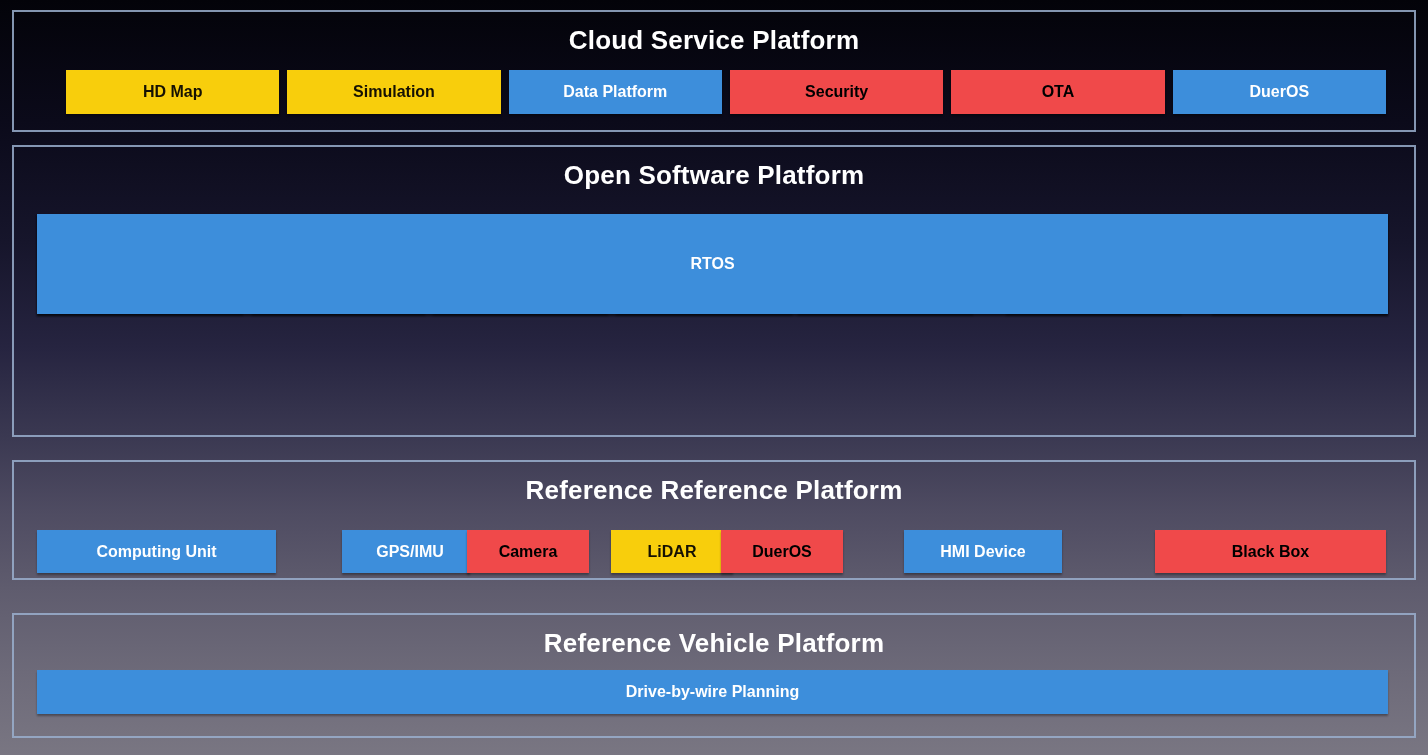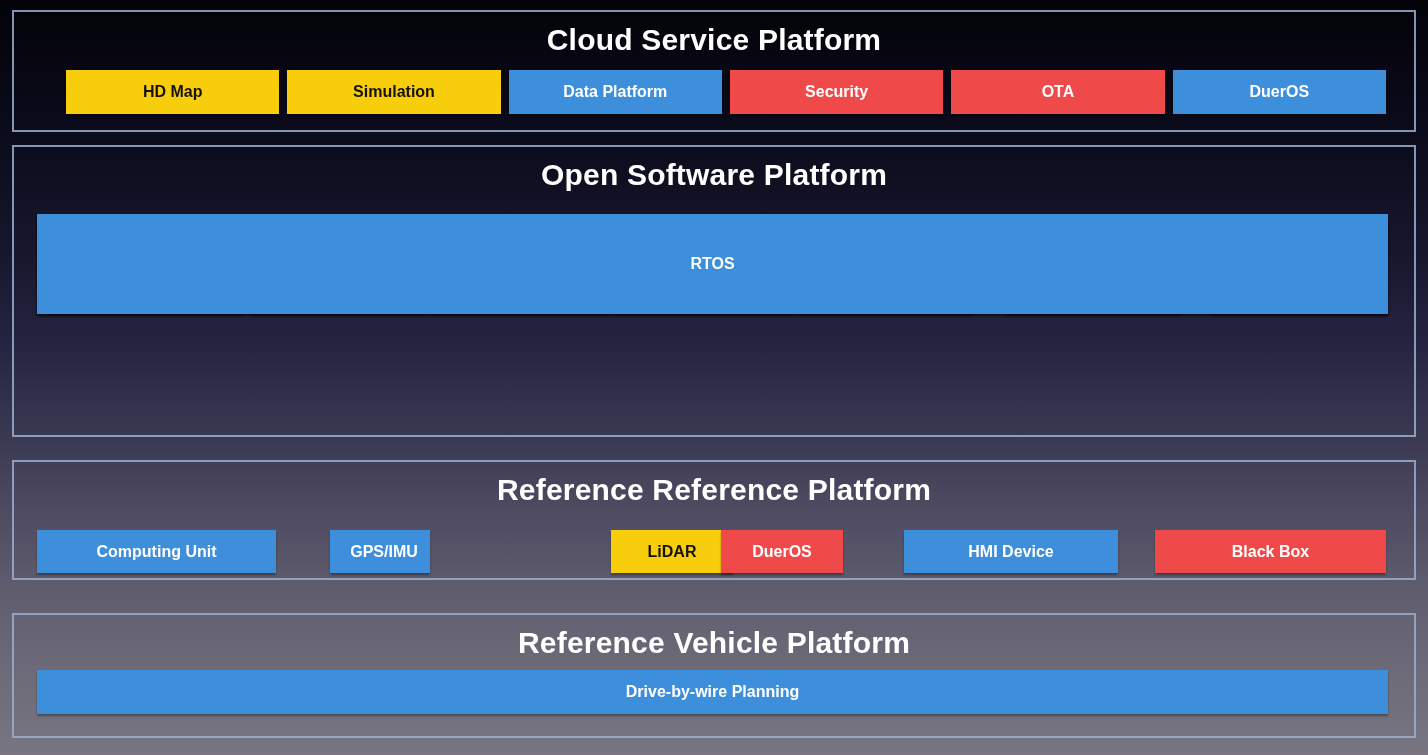--- a/index.html
+++ b/index.html
@@ -20,36 +20,36 @@
     background:transparent;
   }
   .sec-cloud   {top:10px;height:122px;}
   .sec-software{top:145px;height:292px;}
   .sec-hardware{top:460px;height:120px;}
   .sec-vehicle {top:613px;height:125px;}
   .sec-title{
     margin-top:12px;
     text-align:center;
     color:#ffffff;
-    font-size:30px;
+    font-size:26px;
     font-weight:bold;
     line-height:32px;
     letter-spacing:0.2px;
   }
   .box{
     position:absolute;
     display:flex;align-items:center;justify-content:center;
     font-size:16px;font-weight:bold;
     box-sizing:border-box;
     box-shadow:0 2px 2px rgba(0,0,0,0.35);
     text-align:center;
   }
   .c-yellow{background:#f8ce0c;color:#151103;}
   .c-blue  {background:#3d8edb;color:#ffffff;}
-  .c-red   {background:#f0494a;color:#ffffff;}
+  .c-red   {background:#f0494a;color:#000000;}
 
   
   .cloud-row{position:absolute;left:24px;right:28px;top:58px;height:44px;display:flex;gap:8px;padding-left:28px;}
   .cloud-row .box{position:relative;flex:1 1 0;height:44px;}
 
   
   .sw-row .box{top:67px;height:100px;}
   .sw-0{left:23px;width:206px;}
   .sw-1{left:238px;width:173px;}
   .sw-2{left:419px;width:175px;}
@@ -59,25 +59,25 @@
   .sw-6{left:1198px;width:176px;}
 
   
   .bar{left:23px;width:1351px;height:48px;}
   .bar-runtime{top:182px;}
   .bar-rtos{top:238px;text-align:right;}
 
   
   .hw-row .box{top:68px;height:43px;}
   .hw-0{left:23px;width:239px;}
-  .hw-1{left:316px;width:100px;padding-left:8px;}
+  .hw-1{left:328px;width:128px;padding-left:8px;}
   .hw-2{left:453px;width:122px;}
   .hw-3{left:580px;width:122px;margin-left:17px;}
   .hw-4{left:707px;width:122px;}
-  .hw-5{left:890px;width:214px;}
+  .hw-5{left:890px;width:158px;}
   .hw-6{left:1141px;width:231px;}
 
   
   .vehicle-bar{left:23px;width:1351px;top:55px;height:44px;}
 </style>
 </head>
 <body>
 
 <div class="stage">
 
@@ -103,20 +103,21 @@
     <div class="box sw-5 c-red">End-to-End</div>
     <div class="box sw-6 c-blue">HMI</div>
     <div class="box bar bar-runtime c-blue">Runtime Framework</div>
     <div class="box bar bar-rtos c-blue">RTOS</div>
   </div>
 
   <div class="section sec-hardware hw-row">
     <div class="sec-title">Reference Reference Platform</div>
     <div class="box hw-0 c-blue">Computing Unit</div>
     <div class="box hw-1 c-blue">GPS/IMU</div>
+    <div class="box hw-2 c-red">Camera</div>
     <div class="box hw-3 c-yellow">LiDAR</div>
     <div class="box hw-4 c-red">DuerOS</div>
     <div class="box hw-5 c-blue">HMI Device</div>
     <div class="box hw-6 c-red">Black Box</div>
   </div>
 
   <div class="section sec-vehicle">
     <div class="sec-title">Reference Vehicle Platform</div>
     <div class="box vehicle-bar c-blue">Drive-by-wire Planning</div>
   </div>

